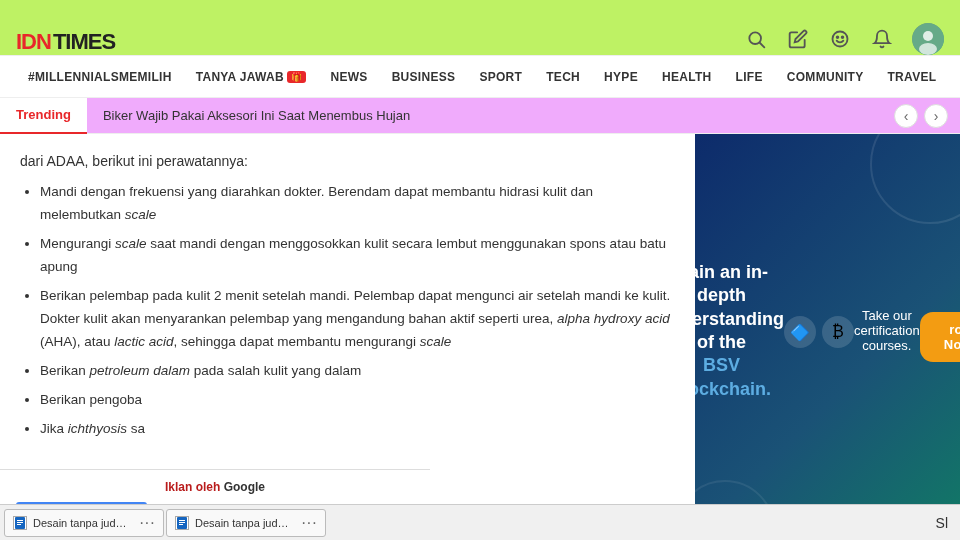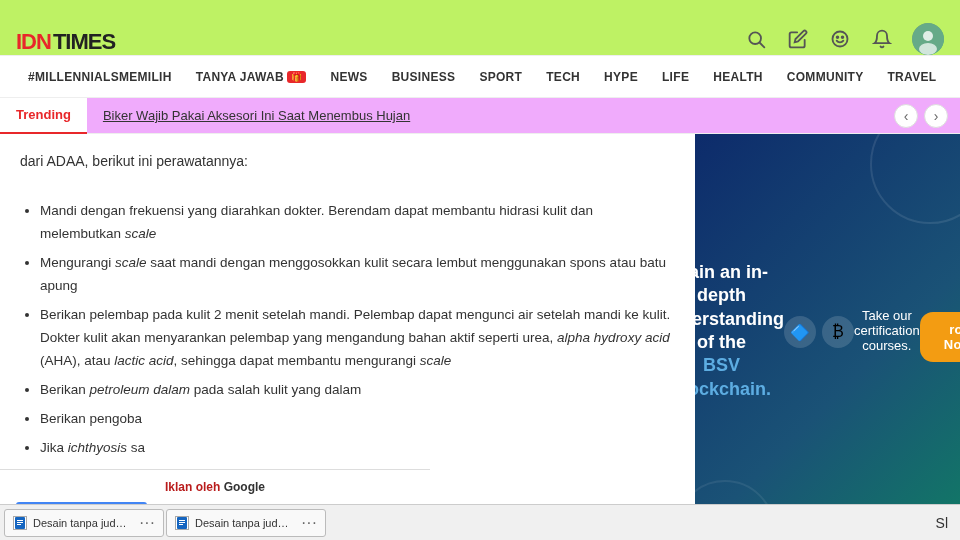--- a/index.html
+++ b/index.html
@@ -119,21 +119,20 @@
       height: 36px;
       display: flex;
       align-items: center;
       border-bottom: 2px solid #e8272a;
     }
     .trending-text {
       font-size: 13px;
       color: #333;
       padding: 0 16px;
       flex: 1;
-      text-decoration: underline;
     }
     .trending-arrows {
       display: flex;
       align-items: center;
       gap: 6px;
       padding: 0 12px;
     }
     .arrow-btn {
       width: 24px;
       height: 24px;
@@ -158,21 +157,21 @@
     
     .article-content {
       flex: 1;
       padding: 16px 20px;
       overflow: hidden;
       position: relative;
     }
     .article-intro {
       font-size: 14px;
       color: #333;
-      margin-bottom: 28px;
+      margin-bottom: 9px;
       line-height: 1.6;
     }
     .article-list {
       list-style: disc;
       padding-left: 20px;
       font-size: 13.5px;
       color: #333;
       line-height: 1.7;
     }
     .article-list li {
@@ -411,22 +410,22 @@
   <div class="nav-item">#MILLENNIALSMEMILIH</div>
   <div class="nav-item has-badge">
     <span>TANYA JAWAB</span>
     <span class="nav-badge">🎁</span>
   </div>
   <div class="nav-item">NEWS</div>
   <div class="nav-item">BUSINESS</div>
   <div class="nav-item">SPORT</div>
   <div class="nav-item">TECH</div>
   <div class="nav-item">HYPE</div>
+  <div class="nav-item">HEALTH</div>
   <div class="nav-item">LIFE</div>
-  <div class="nav-item">HEALTH</div>
   <div class="nav-item">COMMUNITY</div>
   <div class="nav-item">TRAVEL</div>
   <div class="nav-item with-arrow">REGIONAL</div>
 
 </nav>
 
 <div class="trending-bar">
   <div class="trending-label">Trending</div>
   <div class="trending-text">Biker Wajib Pakai Aksesori Ini Saat Menembus Hujan</div>
   <div class="trending-arrows">

